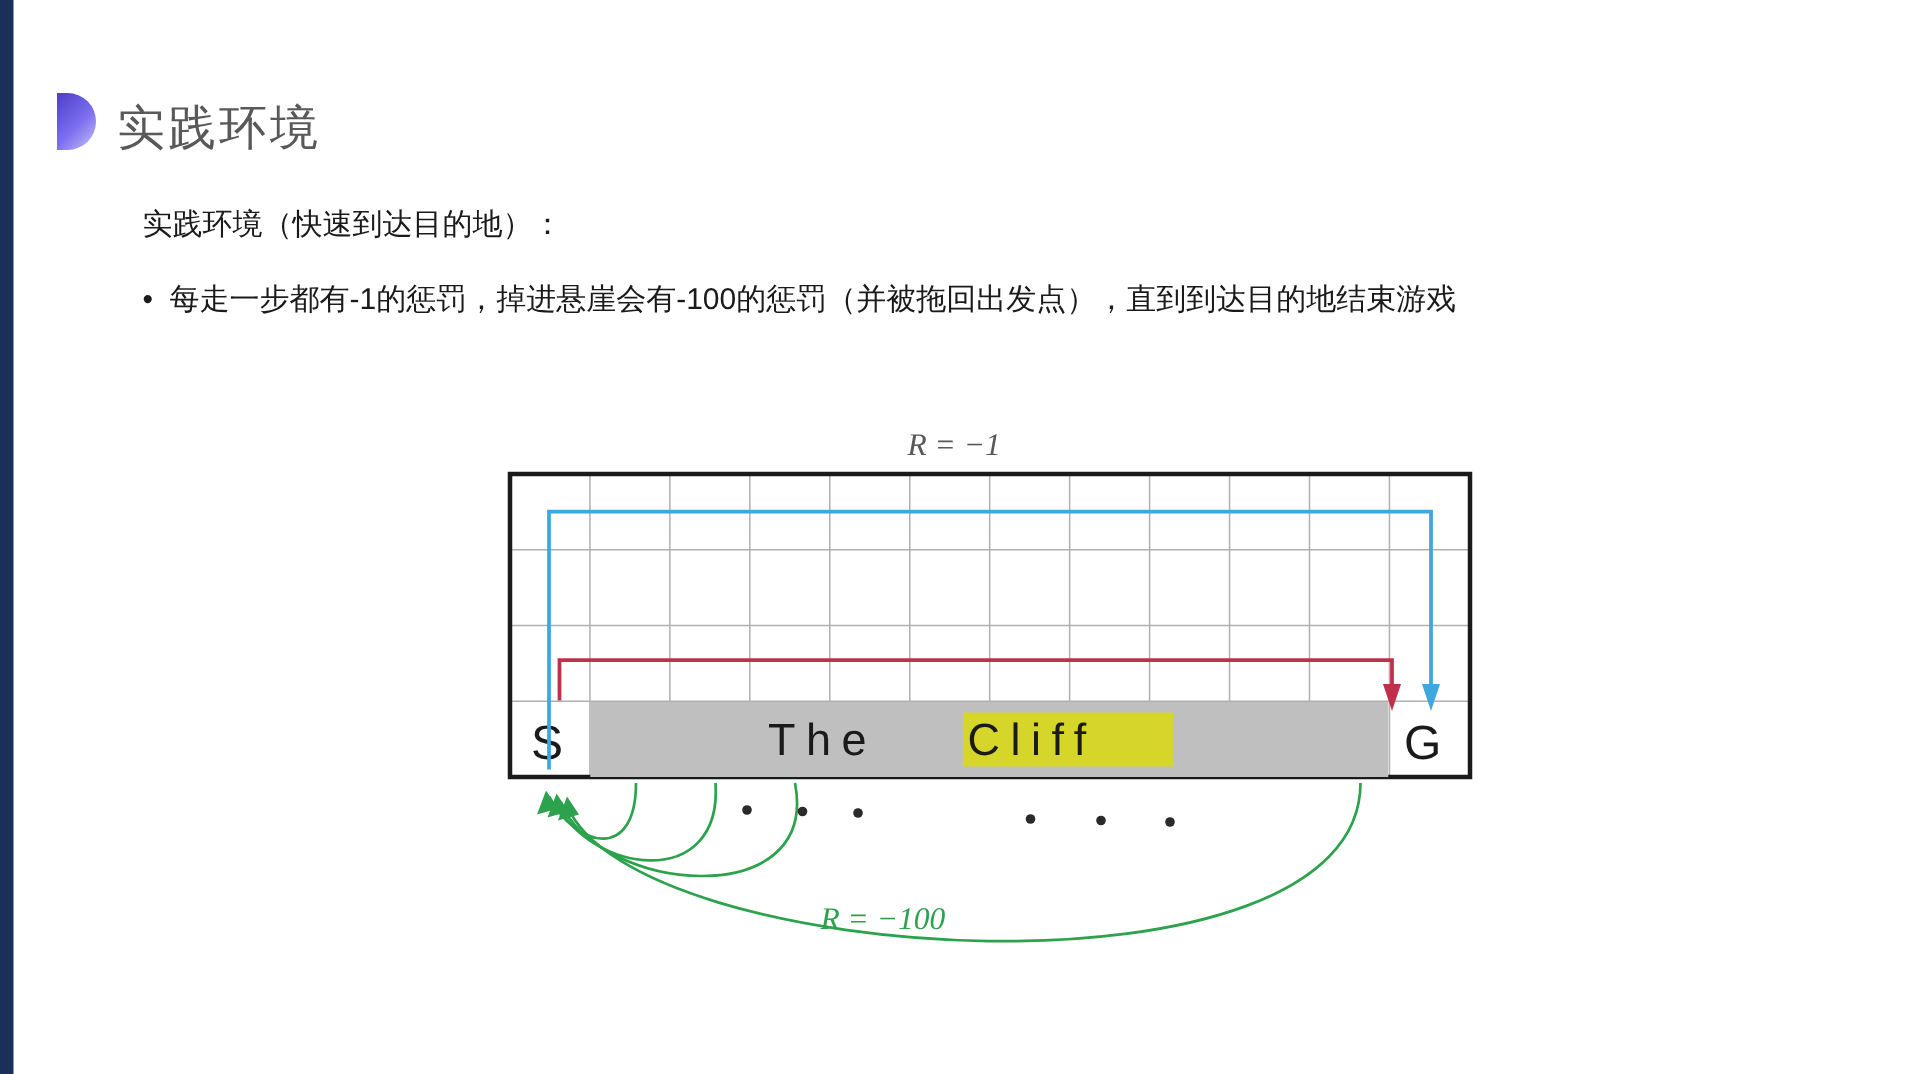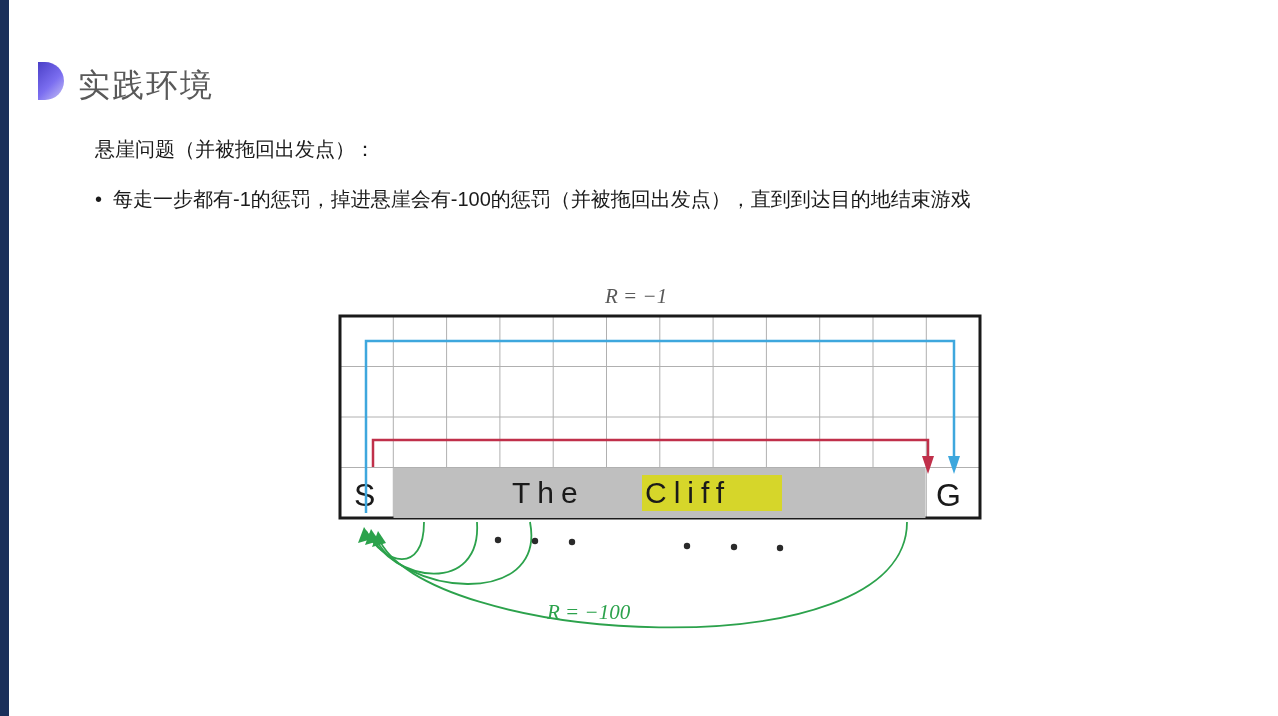--- a/index.html
+++ b/index.html
@@ -92,21 +92,21 @@
 <div class="slide">
 
   <div class="left-bar"></div>
 
   <div class="title-bullet">
     <div class="half"></div>
   </div>
 
   <div class="slide-title">实践环境</div>
 
-  <div class="sub-line">悬崖问题（并被拖回出发点）：</div>
+  <div class="sub-line">实践环境（快速到达目的地）：</div>
 
   <div class="bullet-row">
     <span class="bullet-dot">•</span><span>每走一步都有-1的惩罚，掉进悬崖会有-100的惩罚（并被拖回出发点），直到到达目的地结束游戏</span>
   </div>
 
   <div class="figure">
     <svg width="680" height="390" viewBox="0 0 680 390" xmlns="http://www.w3.org/2000/svg">
 
       <text x="273" y="28" font-family="Liberation Serif, serif" font-size="21" font-style="italic" fill="#595959">R = −1</text>
 

